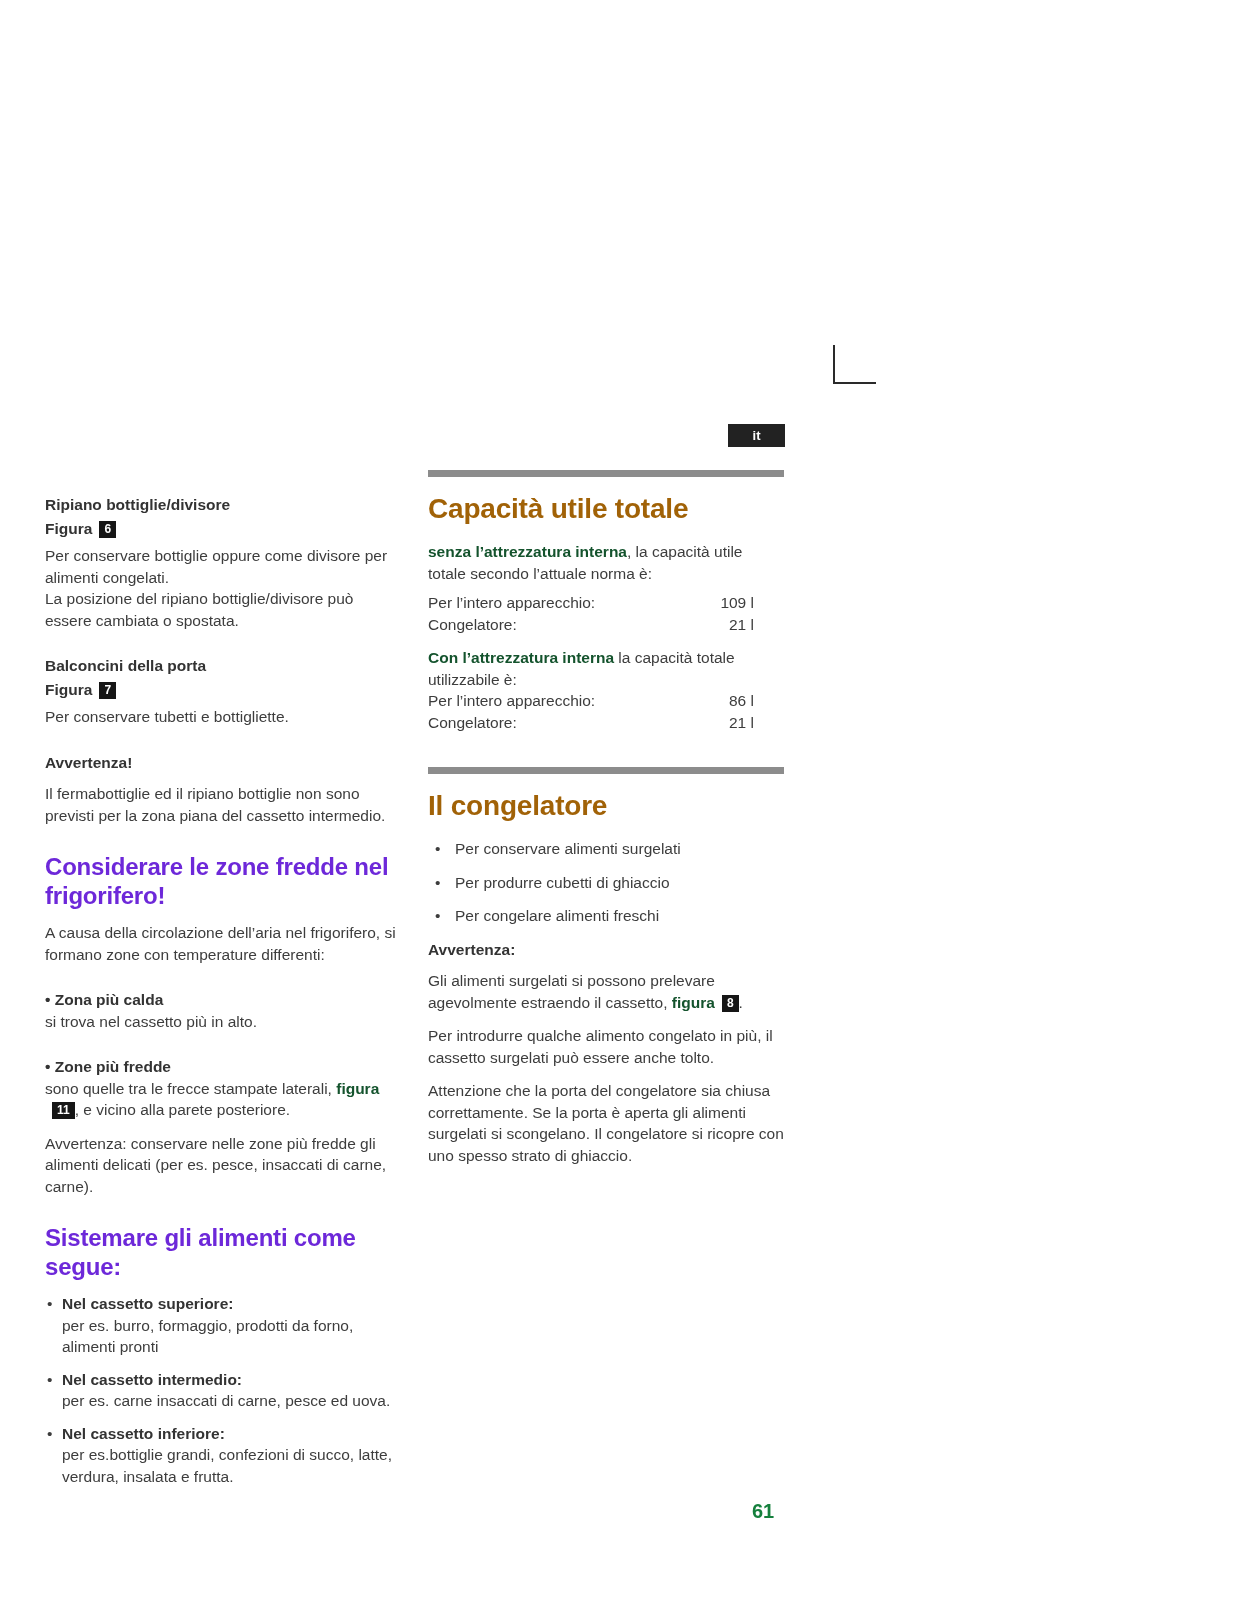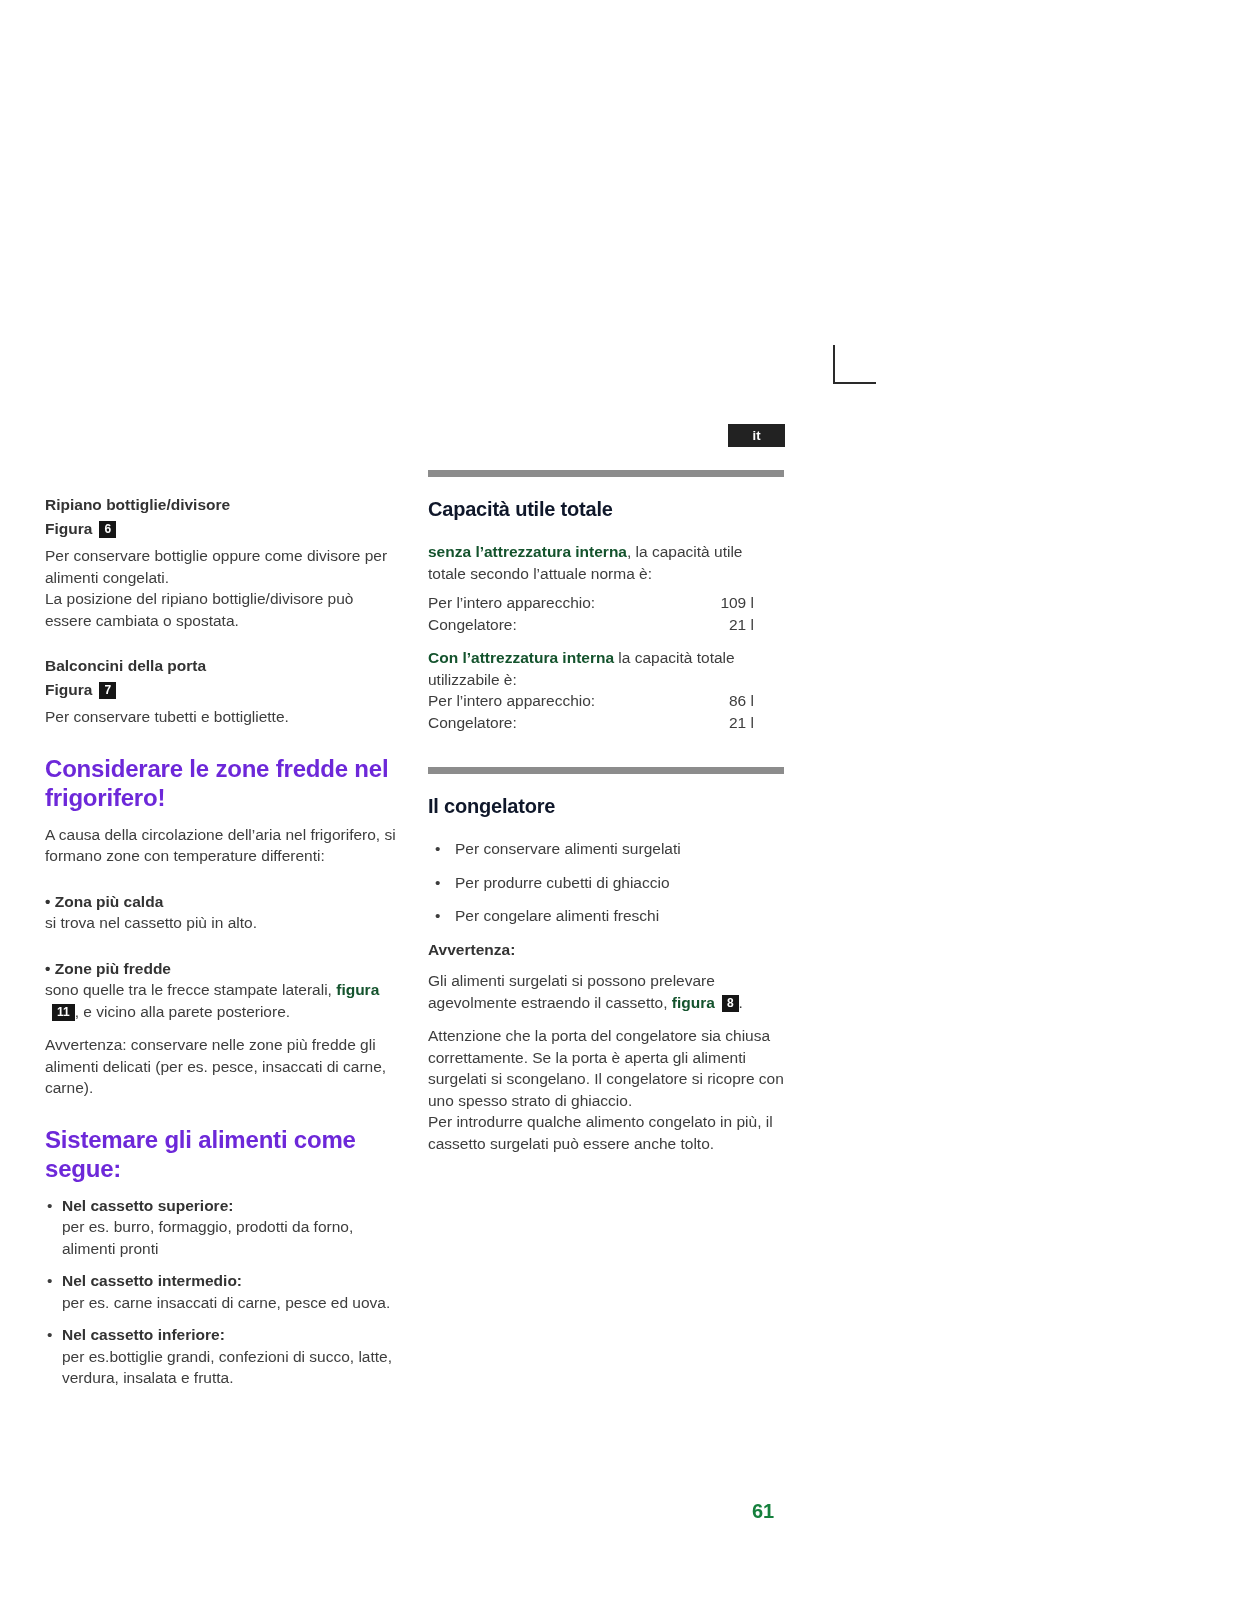--- a/index.html
+++ b/index.html
@@ -31,21 +31,21 @@
 
   .para { font-size:15.5px; line-height:21.5px; }
   .bold { font-weight:bold; color:#14532d; }
   .h-small { font-size:15.5px; line-height:21.5px; font-weight:bold; color:#333333;margin-top:24px; }
 
   .h-big-left {
     font-size:24px; line-height:29px; font-weight:bold; color:#6d28d9;
     margin:0 0 12px 0; letter-spacing:-0.2px;
   }
   .h-big-right {
-    font-size:20px; line-height:32px; font-weight:bold; color:#0f172a;
+    font-size:28px; line-height:32px; font-weight:bold; color:#a16207;
     margin:6px 0 16px 0; letter-spacing:-0.2px;
   }
 
   .fig-line { margin:2px 0 6px 0; }
   .fig-badge {
     display:inline-block; background:#161616; color:#ffffff;
     font-weight:bold; font-size:12px; line-height:17px;
     padding:0 5px; margin-left:7px; vertical-align:1px;
   }
 
@@ -93,20 +93,24 @@
       <p class="para">Per conservare bottiglie oppure come divisore per alimenti congelati.</p>
       <p class="para">La posizione del ripiano bottiglie/divisore può essere cambiata o spostata.</p>
     </div>
 
     <div class="sect">
       <div class="h-small">Balconcini della porta</div>
       <div class="fig-line"><span class="h-small">Figura</span><span class="fig-badge">7</span></div>
       <p class="para">Per conservare tubetti e bottigliette.</p>
     </div>
 
+    <div class="sect">
+      <div class="h-small gap-sm">Avvertenza!</div>
+      <p class="para">Il fermabottiglie ed il ripiano bottiglie non sono previsti per la zona piana del cassetto intermedio.</p>
+    </div>
 
     <div class="sect mt-lg">
       <h2 class="h-big-left">Considerare le zone fredde nel frigorifero!</h2>
       <p class="para gap-md">A causa della circolazione dell’aria nel frigorifero, si formano zone con temperature  differenti:</p>
 
       <div style="margin-bottom:10px;">
         <div class="h-small with-bullet">Zona più calda</div>
         <p class="para">si trova nel cassetto più in alto.</p>
       </div>
 
@@ -177,22 +181,22 @@
       <h1 class="h-big-right">Il congelatore</h1>
 
       <div class="r-bullet">Per conservare alimenti surgelati</div>
       <div class="r-bullet">Per produrre cubetti di ghiaccio</div>
       <div class="r-bullet">Per congelare alimenti freschi</div>
 
       <div class="h-small" style="margin:6px 0 10px 0;">Avvertenza:</div>
 
       <p class="para gap-md"><span>Gli alimenti surgelati si possono prelevare agevolmente estraendo il cassetto, </span><span class="bold">figura</span><span class="fig-badge">8</span><span>.</span></p>
 
+      <p class="para gap-md">Per introdurre qualche alimento congelato in più, il cassetto surgelati può essere anche tolto.</p>
+
       <p class="para">Attenzione che la porta del congelatore sia chiusa correttamente. Se la porta è aperta gli alimenti surgelati si scongelano. Il congelatore si ricopre con uno spesso strato di ghiaccio.</p>
-
-      <p class="para gap-md">Per introdurre qualche alimento congelato in più, il cassetto surgelati può essere anche tolto.</p>
     </div>
 
   </div>
 
   <div class="page-number">61</div>
 
 </div>
 
 </body></html>

